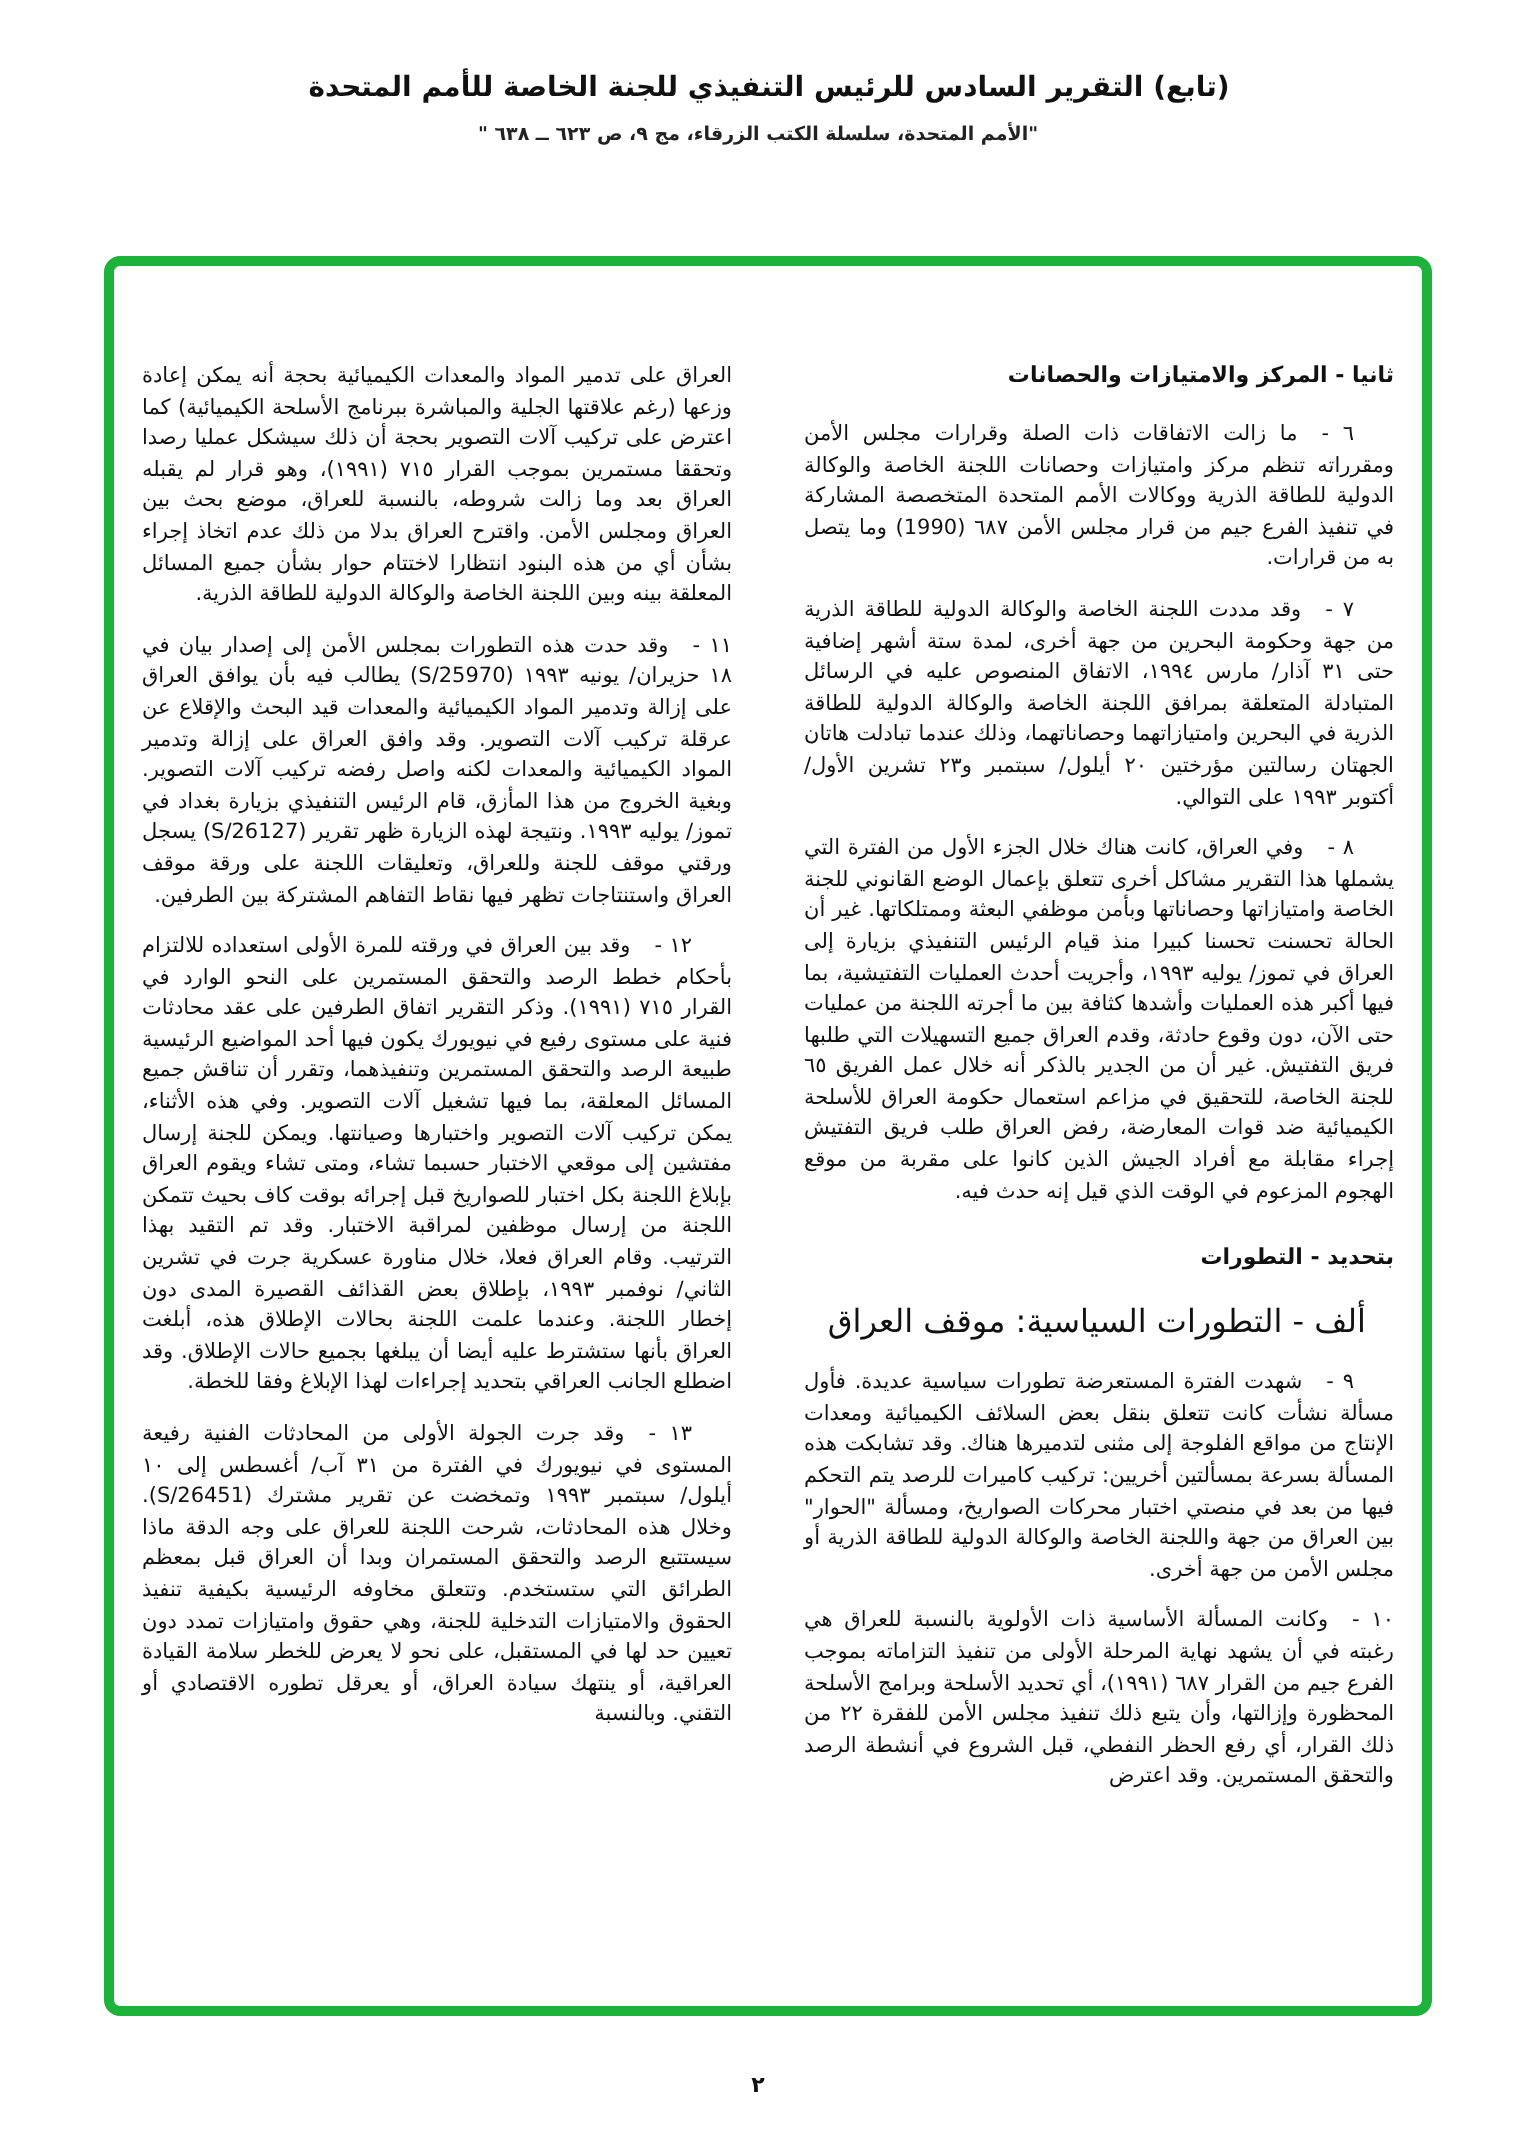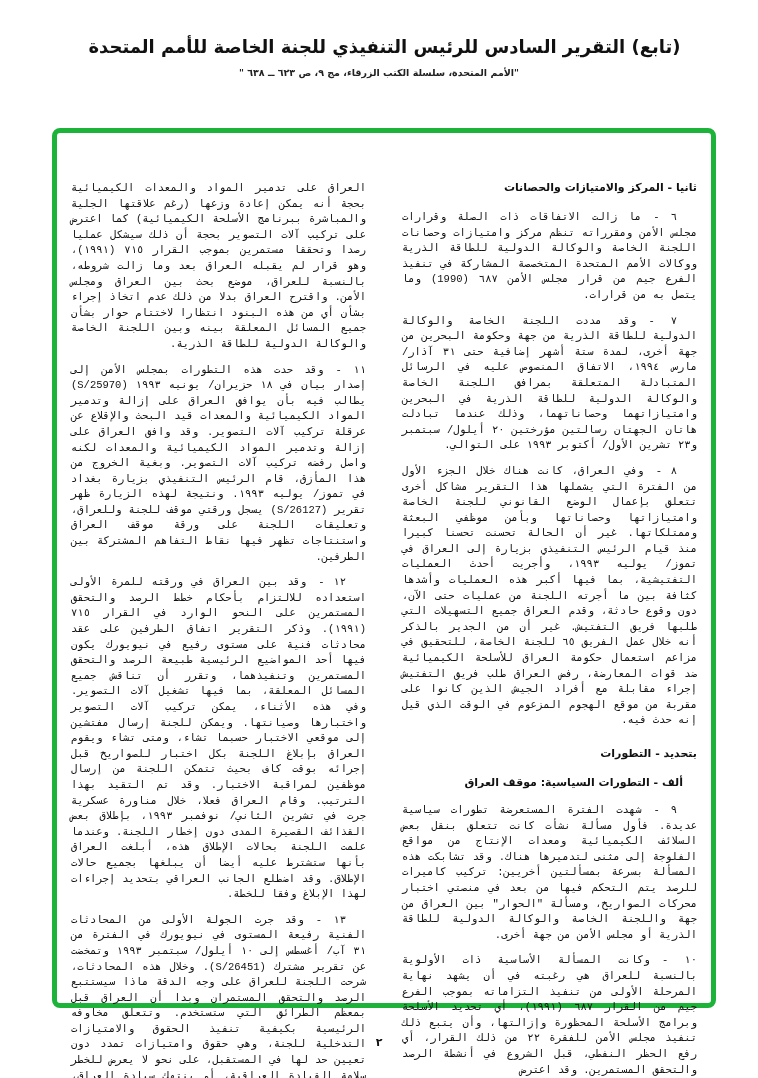--- a/index.html
+++ b/index.html
@@ -2,45 +2,45 @@
 <html lang="ar" dir="rtl" style="--green: #1db33a;"><head>
 <meta charset="utf-8">
 <style>
   html,body{margin:0;padding:0;background:#ffffff;}
   body{
     width:758px;height:1078px;position:relative;
     font-family:"DejaVu Sans",sans-serif;color:#111;
     -webkit-font-smoothing:antialiased;
   }
   .page-header{position:absolute;top:36px;right:0;left:0;text-align:center;}
-  .h-title{font-size:18px;font-weight:bold;letter-spacing:0.2px;padding-left:11px;}
+  .h-title{font-size:14px;font-weight:bold;letter-spacing:0.2px;padding-left:11px;}
   .h-date{font-size:12px;font-weight:bold;margin-top:9px;word-spacing:9px;letter-spacing:2px;}
   .h-source{font-size:9.5px;font-weight:bold;margin-top:10px;color:#222;}
   .green-box{
     position:absolute;top:128px;right:42px;width:664px;height:880px;
     border:5px solid var(--green,#1db33a);border-radius:8px;background:#fff;
     box-sizing:border-box;
   }
   .cols{
     display:flex;flex-direction:row;gap:36px;
     padding:48px 14px 0 14px;
   }
   .col{flex:1 1 0;min-width:0;}
   .sec-heading{
     font-size:11px;font-weight:bold;
     margin:0 0 16px 0;
   }
   .sec-heading.mid{margin-top:18px;}
   .sub-heading{
-    font-size:11px;font-weight:bold;text-align:right;
+    font-size:16px;font-weight:normal;text-align:right;
     margin:0 0 14px 0;text-indent:14px;
   }
   .para{
     font-size:10.5px;line-height:15.6px;text-align:justify;
-    margin:0 0 10px 0;text-indent:20px;font-family:Liberation Mono, monospace;
+    margin:0 0 10px 0;text-indent:20px;
   }
   .para.no-indent{text-indent:0;}
   .pnum{font-weight:normal;padding-left:12px;white-space:nowrap;}
   .page-footer{
     position:absolute;top:1036px;right:0;left:0;text-align:center;
     font-size:11px;font-weight:bold;
   }
 </style>
 </head>
 <body>

